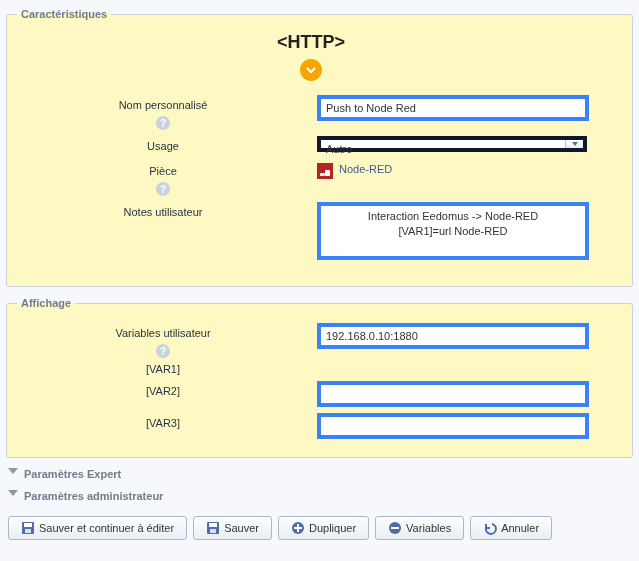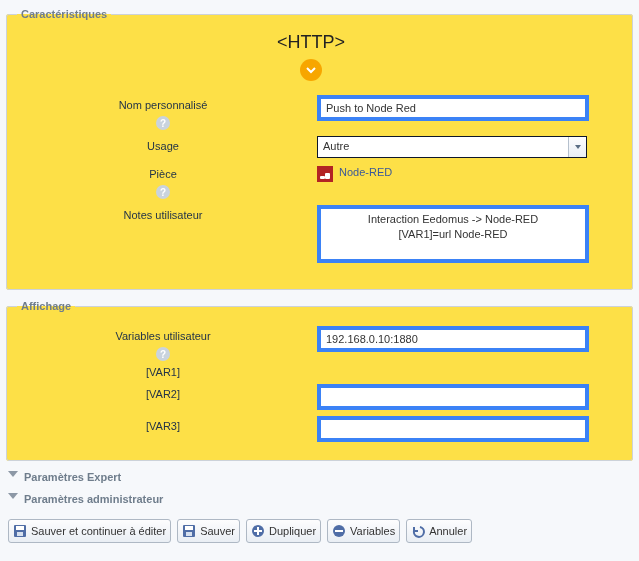--- a/index.html
+++ b/index.html
@@ -10,37 +10,37 @@
     font-size: 11px;
     background: #f6f8fb;
     color: #333;
     width: 639px;
   }
   fieldset.section {
     border: 1px solid #ccd2d9;
     border-radius: 3px;
     margin: 4px 2px 10px 2px;
     padding: 8px 27px 18px 10px;
-    background: #fde047;
+    background: #fef9c3;
   }
   fieldset.section legend {
     color: #6f7d8c;
     font-size: 11px;
     padding: 0 4px;
     font-weight: bold;
   }
   .center-header {
     text-align: center;
     margin: 4px 0 14px 0;
   }
   .center-header h2 {
     margin: 0 0 6px 0;
     font-size: 18px;
     color: #222;
-    font-weight: normal;
+    font-weight: bold;
   }
   .chev-circle {
     display: inline-flex;
     align-items: center;
     justify-content: center;
     width: 22px;
     height: 22px;
     border-radius: 50%;
     background: #f7a600;
     cursor: pointer;
@@ -90,23 +90,23 @@
   textarea.txt {
     height: 58px;
     resize: none;
     line-height: 1.35;
     text-align: center;
   }
   .combo {
     display: inline-flex;
     align-items: stretch;
     width: 270px;
-    border: 1px solid #0f172a;
+    border: 4px solid #0f172a;
     background: #fff;
-    height: 22px;
+    height: 16px;
   }
   .combo .combo-text {
     flex: 1;
     padding: 3px 5px;
     color: #333;
   }
   .combo .combo-btn {
     width: 18px;
     border-left: 1px solid #b5c0cd;
     display: flex;
@@ -160,21 +160,21 @@
     gap: 6px;
     padding: 8px 4px 10px 4px;
   }
   .btn {
     display: inline-flex;
     align-items: center;
     gap: 4px;
     border: 1px solid #aeb8c4;
     border-radius: 3px;
     background: linear-gradient(#fdfdfe, #e9eef4);
-    padding: 3px 4px;
+    padding: 3px 12px;
     font: inherit;
     color: #333;
     cursor: pointer;
     height: 24px;
   }
   .btn .bic {
     width: 14px; height: 14px;
     display: inline-flex; align-items:center; justify-content:center;
   }
   .btn .bic svg { width:14px; height:14px; }

